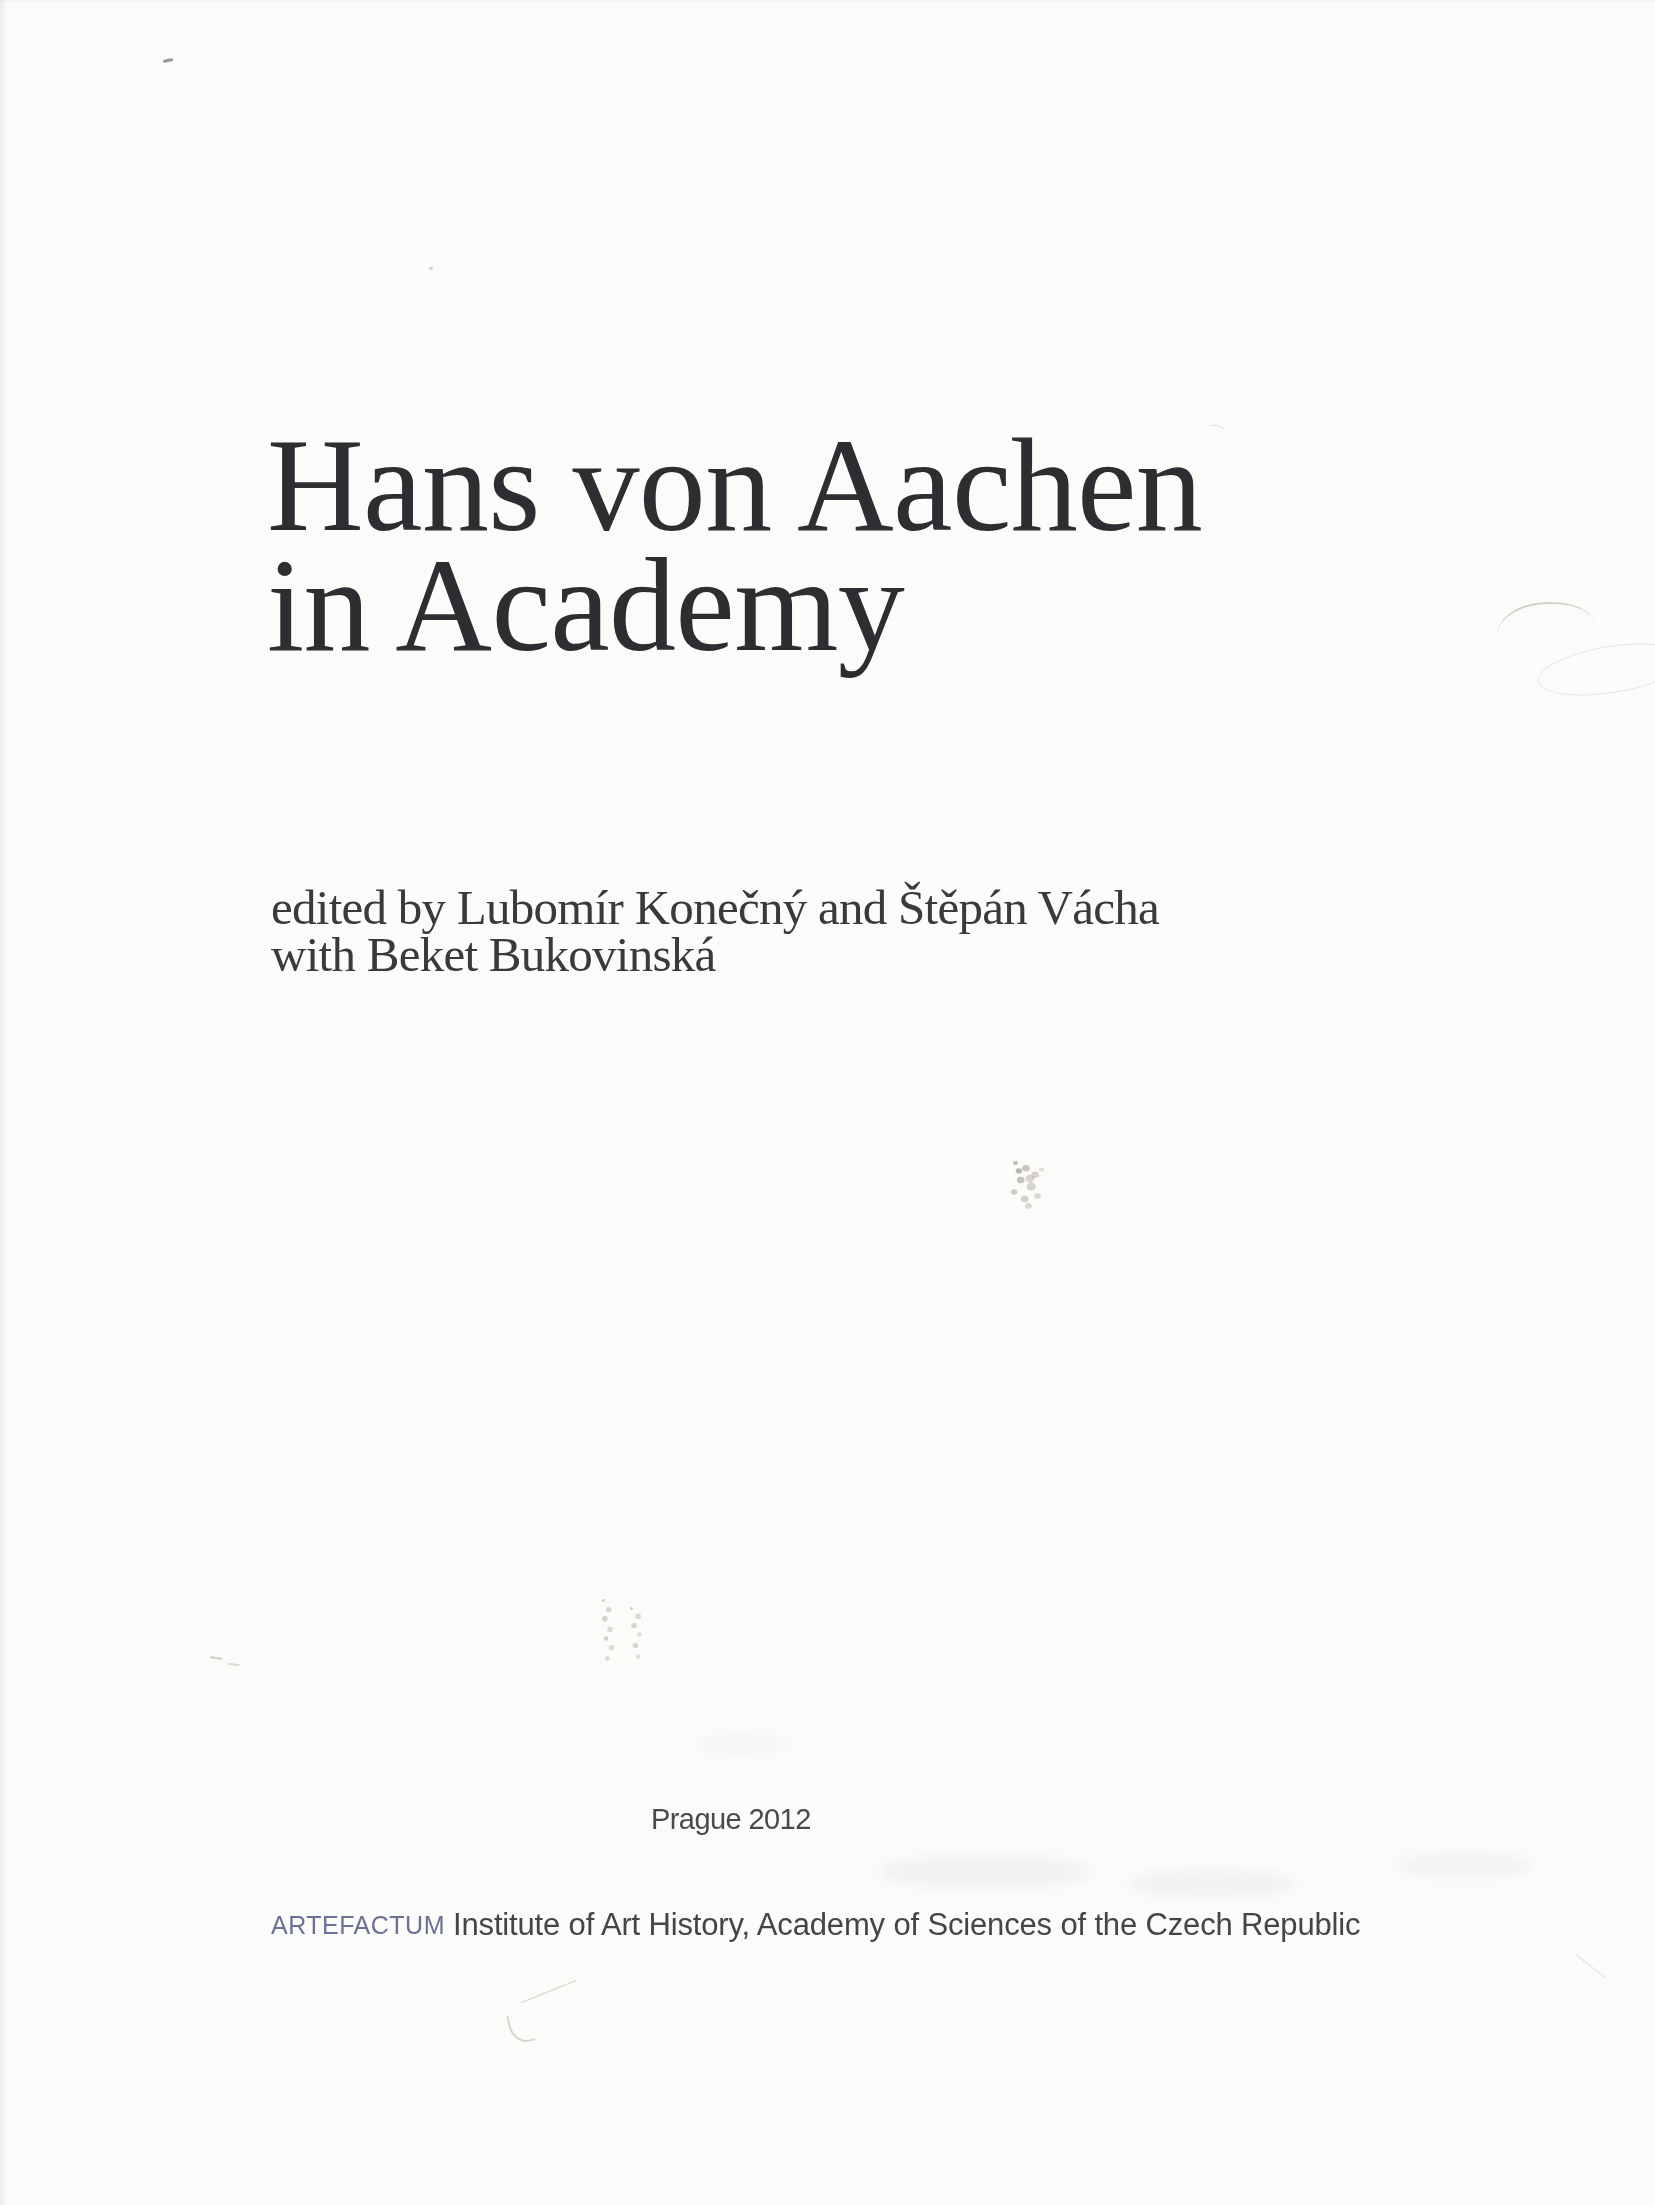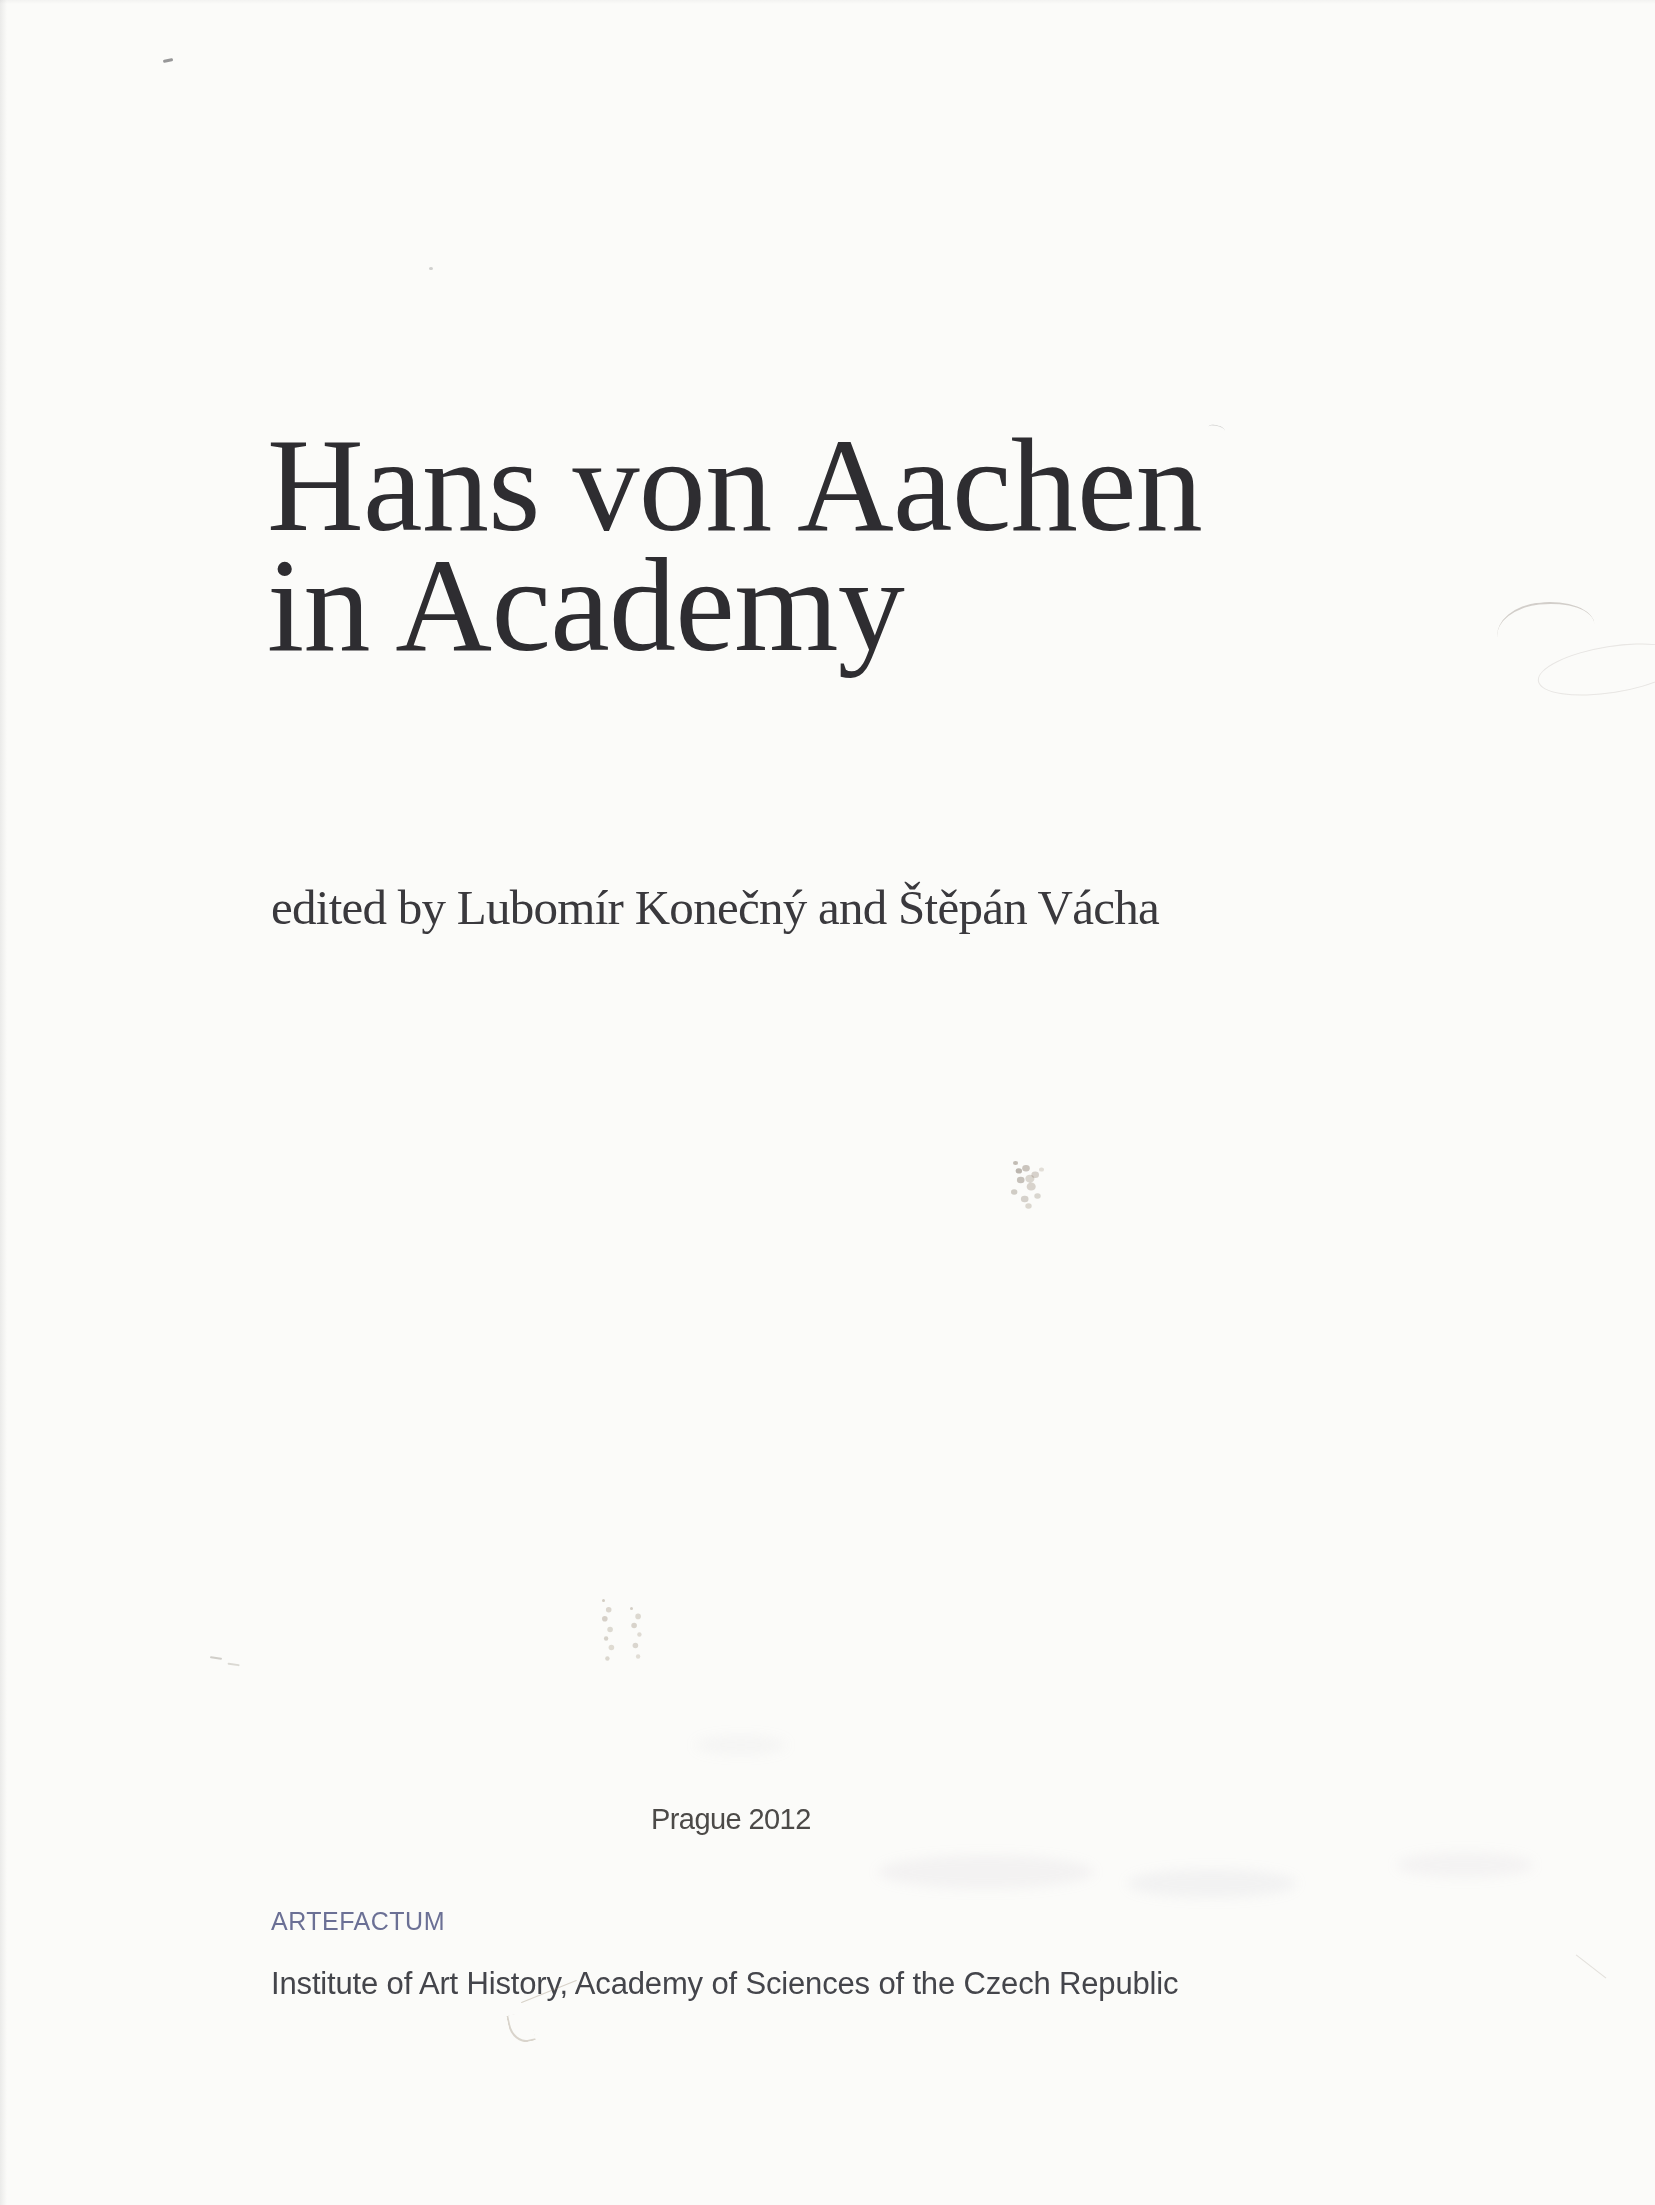--- a/index.html
+++ b/index.html
@@ -73,25 +73,24 @@
     line-height: 38px;
     letter-spacing: -0.02em;
     color: var(--color-imprint, #4c4a48);
     white-space: nowrap;
   }
   .publisher-line {
     position: absolute;
     left: 271px;
     top: 1907px;
     display: inline-flex;
-    align-items: flex-start;
-    gap: 30px;
+    align-items: center;
+    gap: 8px;
     font-family: "Liberation Sans", sans-serif;
     white-space: nowrap;
-    flex-direction: column;
   }
   .publisher-name {
     font-size: 25px;
     letter-spacing: 0.02em;
     color: var(--color-publisher_name, #6b7095);
   }
   .publisher-affiliation {
     font-size: 31px;
     letter-spacing: -0.005em;
     color: var(--color-publisher_affiliation, #44454b);
@@ -203,20 +202,21 @@
 <div class="page">
 
   <div class="title-block">
     <div>Hans von Aachen</div>
     <div>in Academy</div>
   </div>
 
 
   <div class="editors-block">
     <div>edited by Lubomír Konečný and Štěpán Vácha</div>
+    <div>with Beket Bukovinská</div>
   </div>
 
   <div class="imprint-line">Prague 2012</div>
 
   <div class="publisher-line">
     <span class="publisher-name">ARTEFACTUM</span>
     <span class="publisher-affiliation">Institute of Art History, Academy of Sciences of the Czech Republic</span>
   </div>
 
   <div class="mark stain-center"></div>

